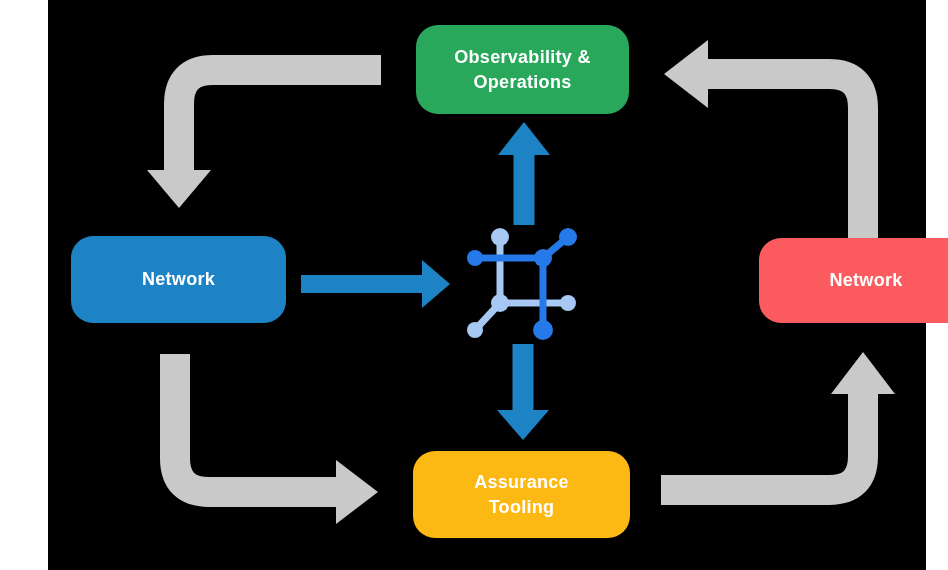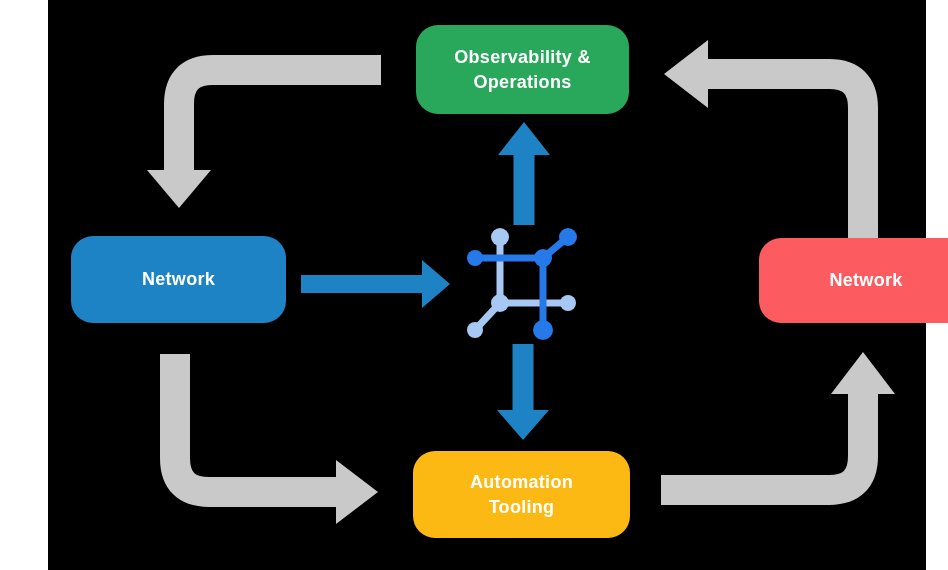--- a/index.html
+++ b/index.html
@@ -103,17 +103,17 @@
 
   <div class="node node-operations" style="background-color: rgb(30, 131, 197);">
     <span>Network</span>
   </div>
 
   <div class="node node-infrastructure" style="background-color: rgb(252, 92, 95);">
     <span>Network</span>
   </div>
 
   <div class="node node-tooling" style="background-color: rgb(252, 184, 19);">
-    <span>Automation</span>
+    <span>Assurance</span>
     <span>Tooling</span>
   </div>
 
 </div>
 
 </body></html>

